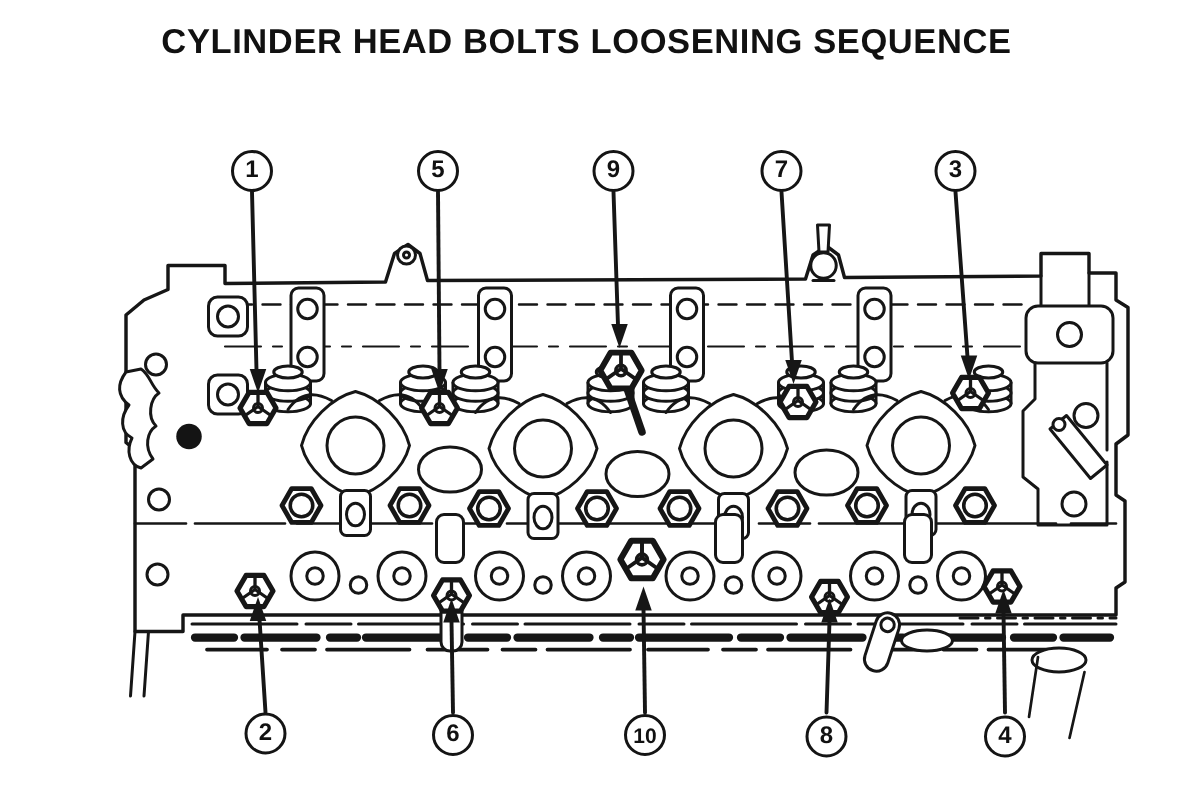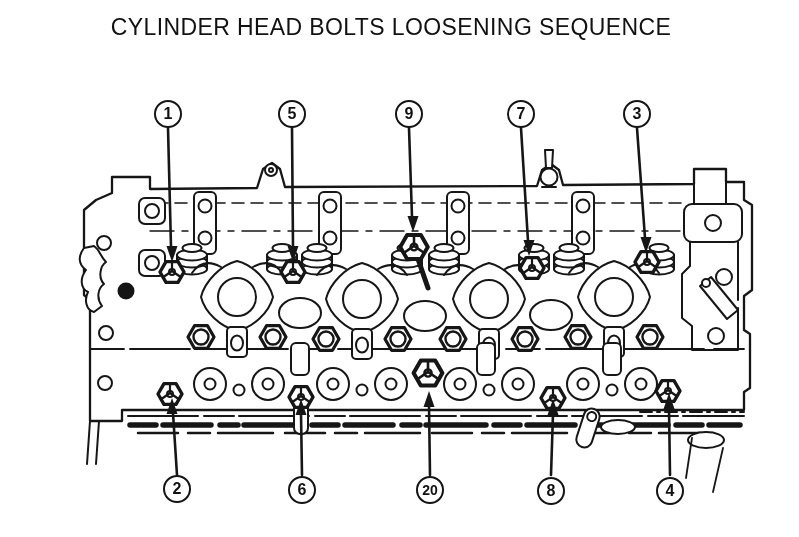--- a/index.html
+++ b/index.html
@@ -2,21 +2,21 @@
 <html><head>
 <meta charset="utf-8">
 <style>
   html,body{margin:0;padding:0;background:#ffffff;}
   .stage{
     position:relative;width:799px;height:537px;overflow:hidden;
     background:#ffffff;font-family:"Liberation Sans", sans-serif;
   }
   .title{
     position:absolute;top:14px;left:0;width:782px;
-    text-align:center;font-size:23px;font-weight:400;color:#111;
+    text-align:center;font-size:23px;font-weight:700;color:#111;
     letter-spacing:0.4px;white-space:nowrap;
   }
   .art{position:absolute;left:0;top:0;}
   .callout{
     position:absolute;width:28px;height:28px;box-sizing:border-box;
     border:2.6px solid #141414;border-radius:50%;background:#fff;
     display:flex;align-items:center;justify-content:center;
     font-size:16px;font-weight:700;color:#111;z-index:3;line-height:1;
   }
 </style>
@@ -27,21 +27,21 @@
 
   <div class="title">CYLINDER HEAD BOLTS LOOSENING SEQUENCE</div>
 
   <div class="callout" style="left:154px;top:100px">1</div>
   <div class="callout" style="left:278px;top:100px">5</div>
   <div class="callout" style="left:395px;top:100px">9</div>
   <div class="callout" style="left:507px;top:100px">7</div>
   <div class="callout" style="left:623px;top:100px">3</div>
   <div class="callout" style="left:163px;top:475px">2</div>
   <div class="callout" style="left:288px;top:476px">6</div>
-  <div class="callout" style="left:416px;top:476px;font-size:14px">20</div>
+  <div class="callout" style="left:416px;top:476px;font-size:14px">10</div>
   <div class="callout" style="left:537px;top:477px">8</div>
   <div class="callout" style="left:656px;top:477px">4</div>
 
   <svg class="art" width="799" height="537" viewBox="0 0 799 537" fill="none" stroke="#161616" stroke-width="2" stroke-linejoin="round" stroke-linecap="round">
 
     <defs>
       <g id="spring">
         <path d="M-15,2 L-15,16 M15,2 L15,16"></path>
         <ellipse cx="0" cy="16" rx="15" ry="5.5" fill="#fff"></ellipse>
         <ellipse cx="0" cy="9" rx="15" ry="5.5" fill="#fff"></ellipse>

